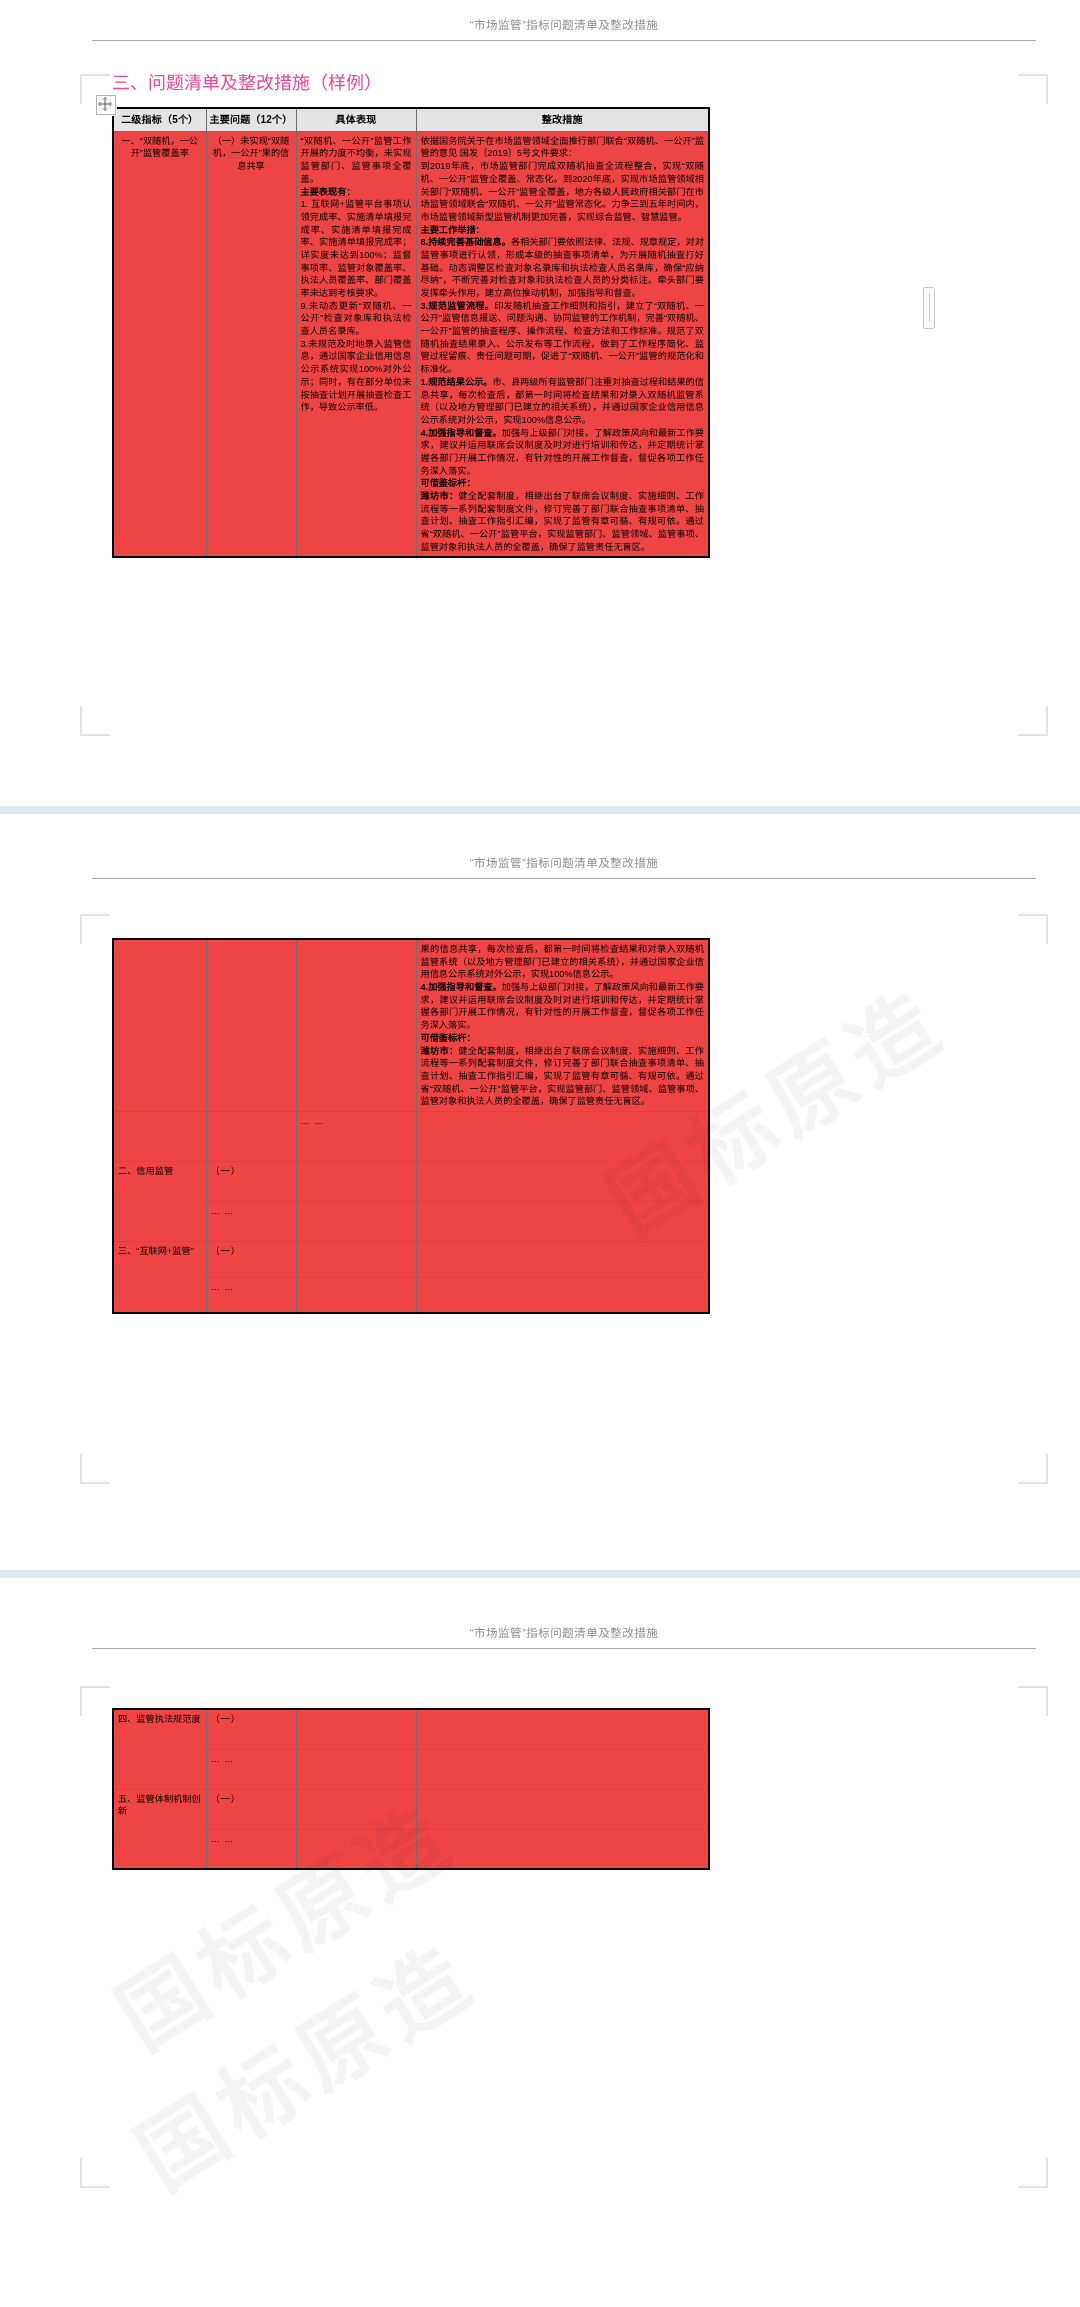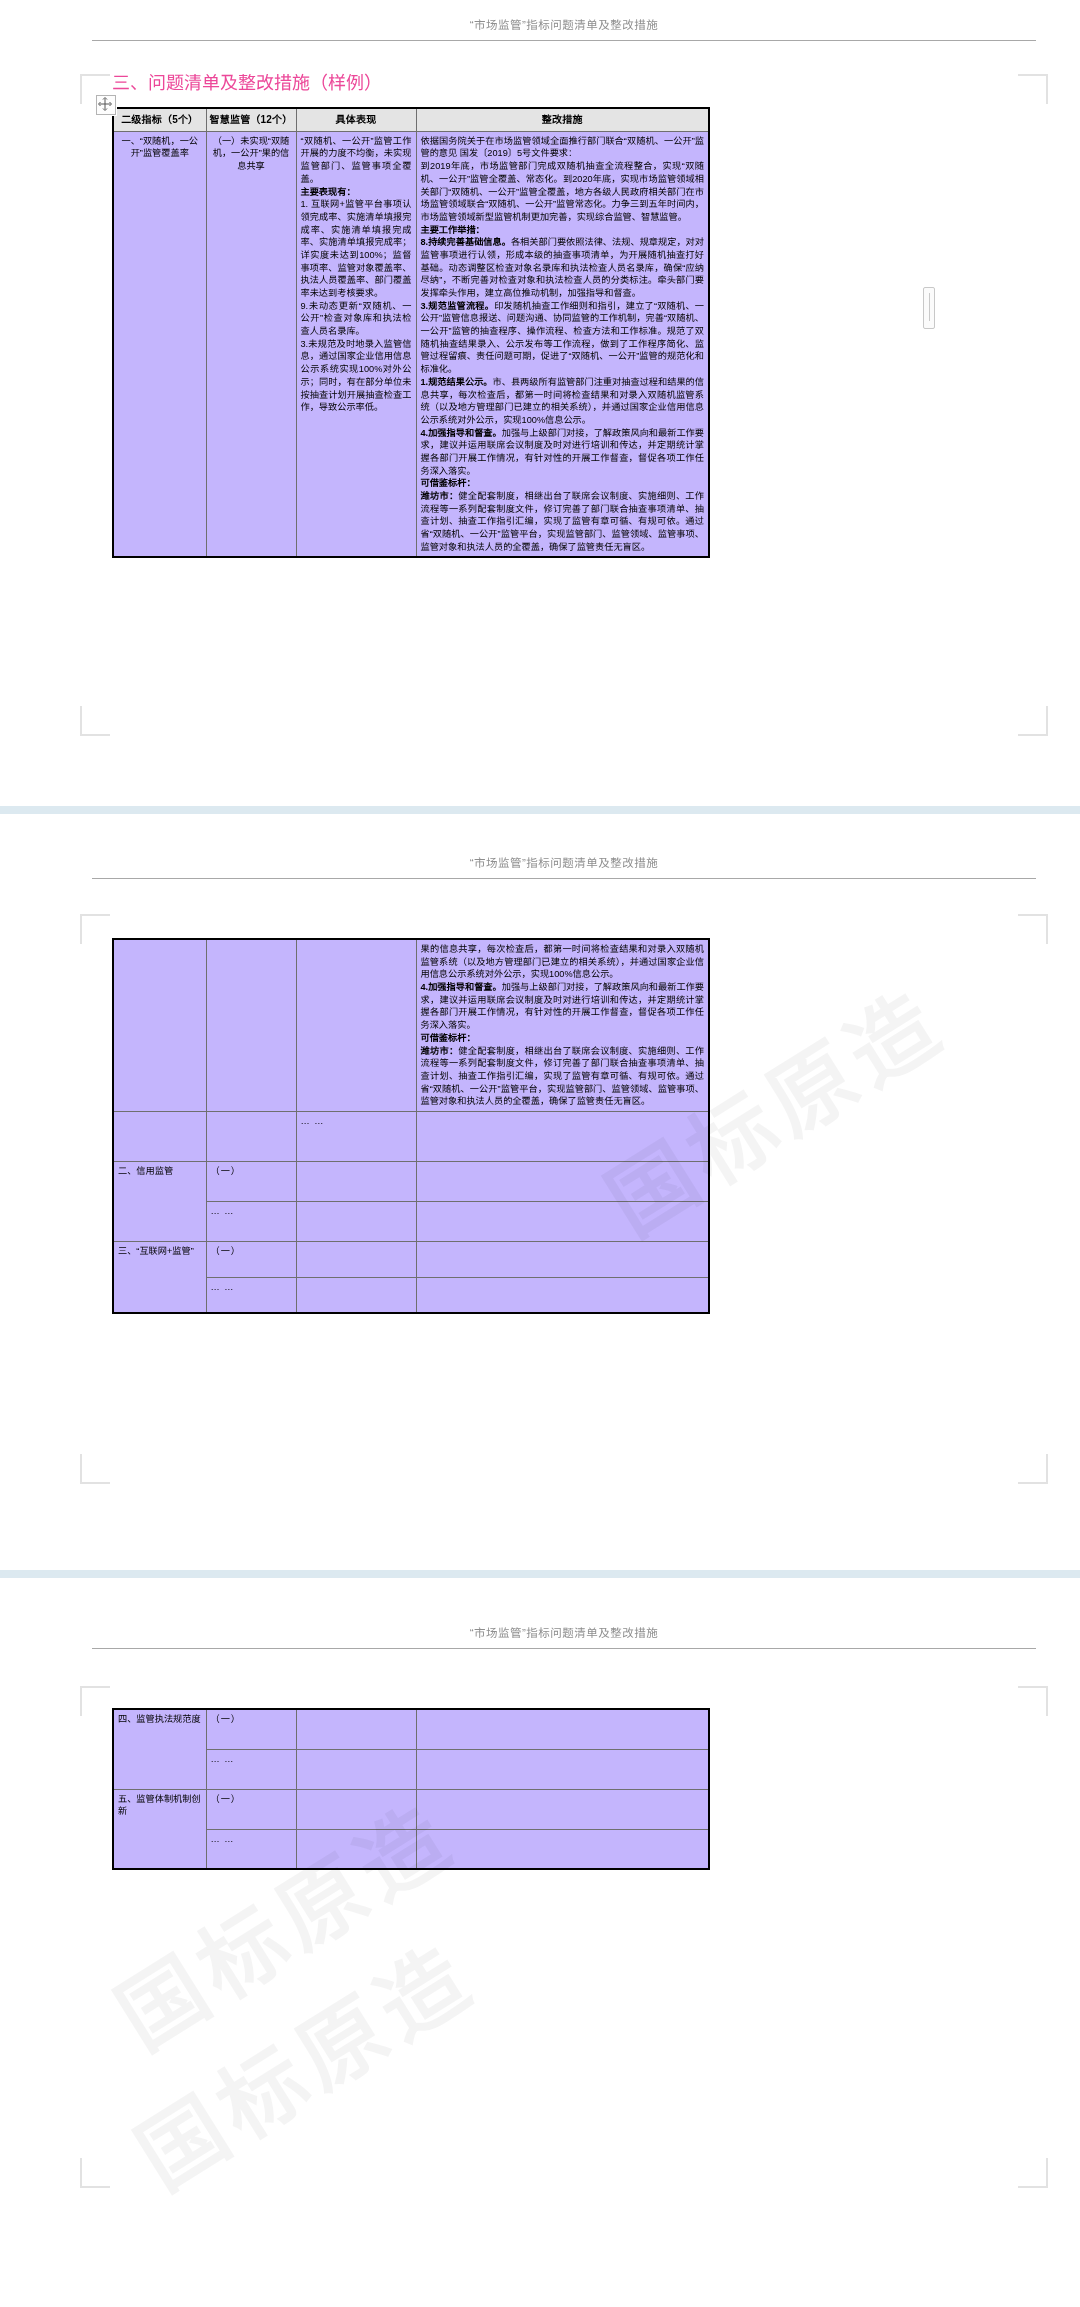--- a/index.html
+++ b/index.html
@@ -97,21 +97,21 @@
     background: #fdfdfd;
     box-shadow: 0 0 0 1px #ffffff;
     z-index: 5;
   }
   .tbl-handle svg { display: block; }
 
   
   table.grid {
     border-collapse: collapse;
     table-layout: fixed;
-    background: #c4b5fd;
+    background: #ef4444;
     font-family: "Liberation Sans", "DejaVu Sans", sans-serif;
   }
   table.grid td, table.grid th {
     border: 1px solid #6f6f6f;
     vertical-align: top;
     padding: 3px 4px;
     font-size: 9.2px;
     line-height: 1.38;
     font-weight: 400;
     color: #000;
@@ -236,21 +236,21 @@
       <table class="grid">
         <colgroup>
           <col class="c1">
             <col class="c2">
             <col class="c3">
             <col class="c4">
         </colgroup>
         <thead>
           <tr>
             <th>二级指标（5个）</th>
-            <th>智慧监管（12个）</th>
+            <th>主要问题（12个）</th>
             <th>具体表现</th>
             <th>整改措施</th>
           </tr>
         </thead>
         <tbody>
           <tr>
             <td class="cell-center">一、“双随机，一公开”监管覆盖率</td>
             <td class="cell-center">（一）未实现“双随机，一公开”果的信息共享</td>
             <td class="cell-body">
                 <p>“双随机、一公开”监管工作开展的力度不均衡，未实现监管部门、监管事项全覆盖。</p>

